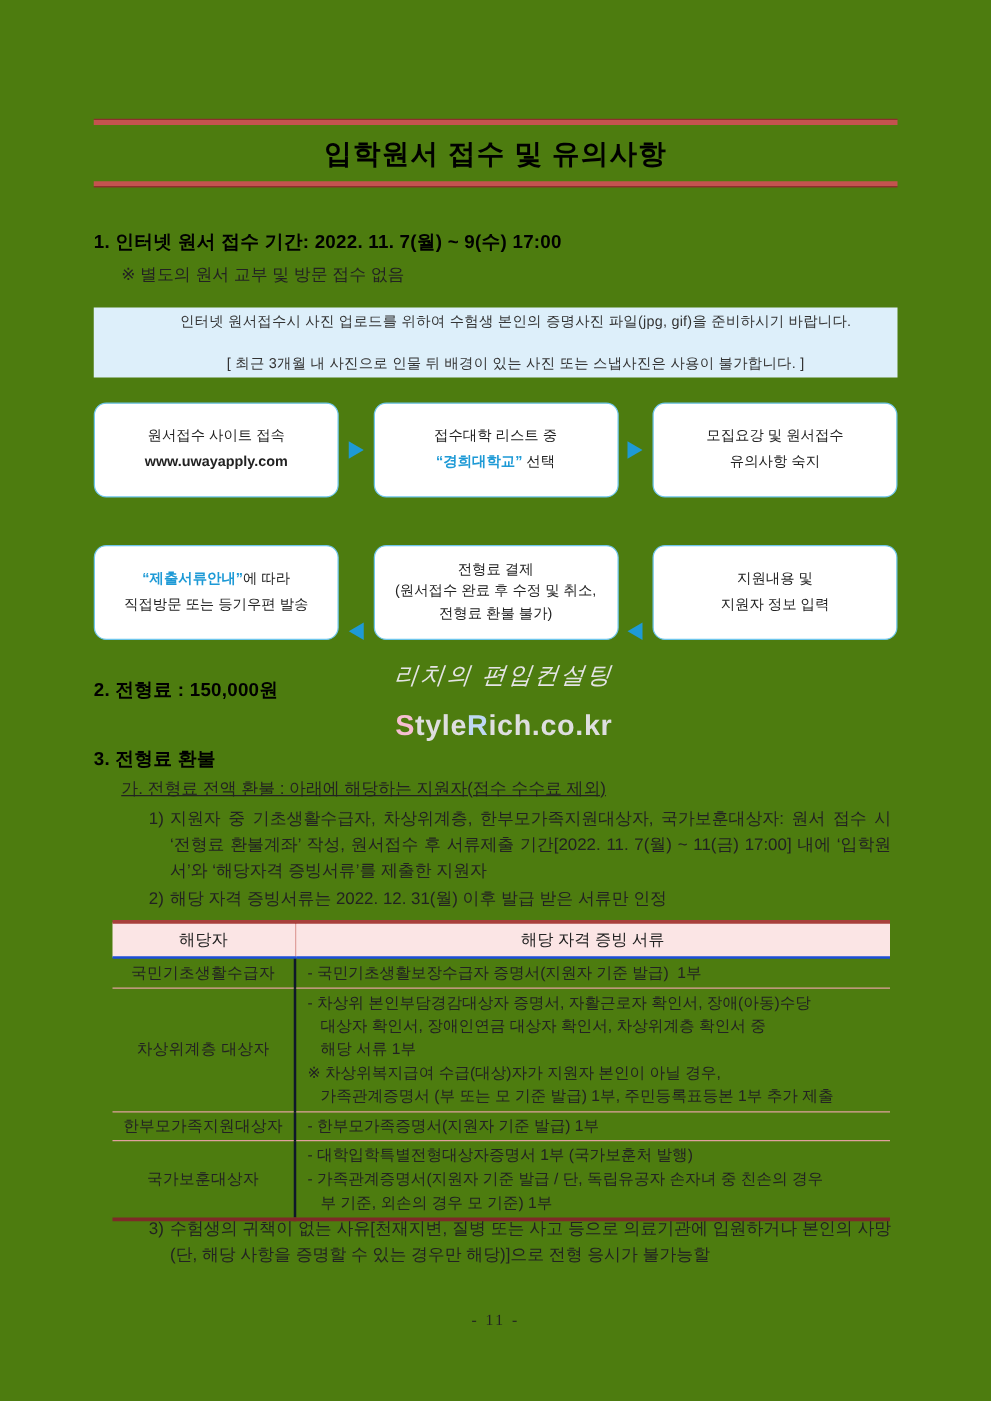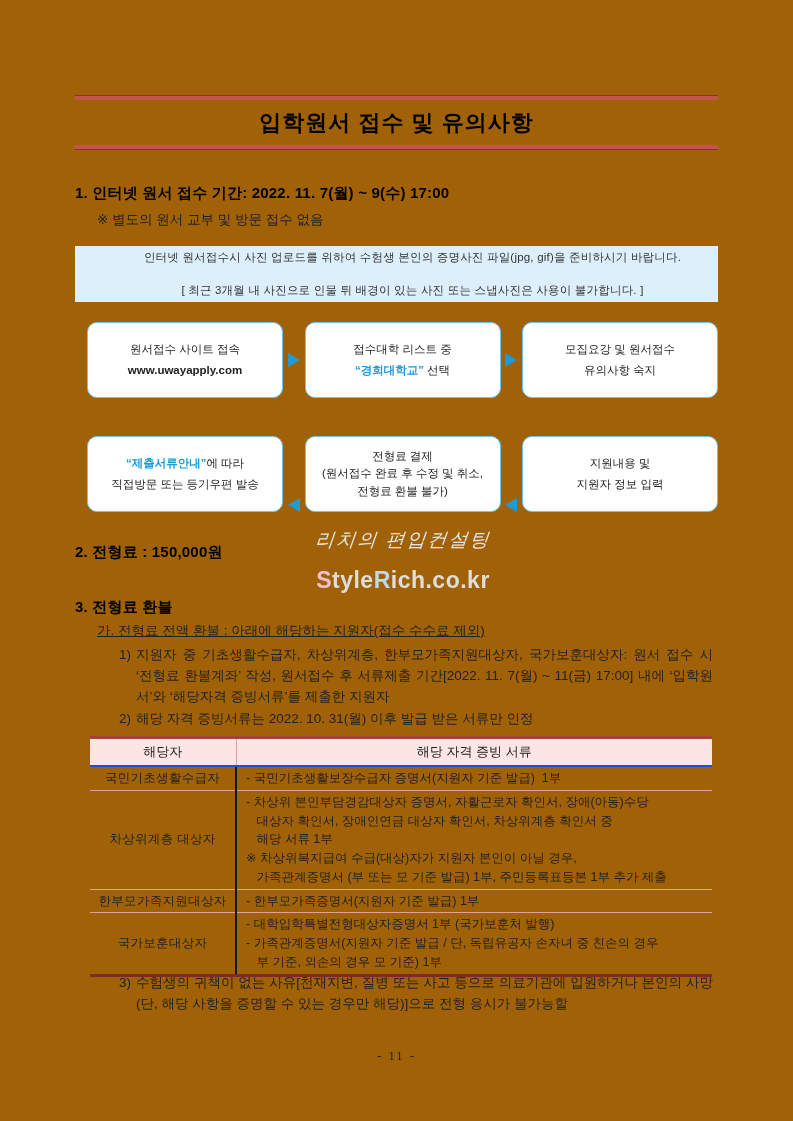--- a/index.html
+++ b/index.html
@@ -1,35 +1,35 @@
 <!DOCTYPE html>
 <html><head>
 <meta charset="utf-8">
 <style>
   * { margin:0; padding:0; box-sizing:border-box; }
   html,body { background:#ffffff; }
   body { font-family:"Liberation Sans","DejaVu Sans",sans-serif; color:#1a1a1a; }
-  .page { position:relative; width:793px; height:1121px; background:#a16207; overflow:hidden; margin:0 auto; }
+  .page { position:relative; width:793px; height:1121px; background:#4d7c0f; overflow:hidden; margin:0 auto; }
 
   
   .title-block { position:absolute; top:95px; left:75px; right:75px; }
   .rule-top { height:5px; background:linear-gradient(to bottom,#8d2f2d 0 22%,#c4534f 22% 100%); }
   .rule-bottom { height:5px; background:linear-gradient(to bottom,#c4534f 0 78%,#8d2f2d 78% 100%); }
   .doc-title { text-align:center; font-size:22px; font-weight:bold; letter-spacing:1px; padding:8px 0 7px 0; color:#000; }
 
   .h1 { position:absolute; left:75px; font-size:15px; font-weight:bold; color:#000; letter-spacing:0.2px; }
   .s1-heading { top:184px; }
   .s1-note { position:absolute; top:211px; left:97px; font-size:13.5px; color:#222; }
 
   .info-box { position:absolute; top:246px; left:75px; right:75px; height:56px; background:#ddeffa;
               display:flex; flex-direction:column; justify-content:center; align-items:center; gap:18px;padding-left:32px; }
   .info-box div { font-size:11.5px; color:#333; letter-spacing:0.2px; }
 
   
-  .flow-row { position:absolute; left:75px; right:75px; display:flex; align-items:center; justify-content:space-between;margin-left:12px; }
+  .flow-row { position:absolute; left:75px; right:75px; display:flex; align-items:center; justify-content:space-between; }
   .flow-row1 { top:322px; }
   .flow-row2 { top:436px;align-items:flex-end; }
   .flow-box { width:196px; height:76px; background:#fff; border:1.5px solid #6ec6ec; border-radius:10px;
               display:flex; flex-direction:column; justify-content:center; align-items:center; gap:5px; padding:4px; }
   .flow-box .fline { font-size:11.5px; color:#222; line-height:1.35; text-align:center; white-space:pre-line; }
   .flow-box.tight { gap:2px; }
   .blue { color:#1e9ad6; }
   .bold { font-weight:bold; }
   .arrow-right { width:0; height:0; border-top:7px solid transparent; border-bottom:7px solid transparent; border-left:12px solid #1e9ad6; }
   .arrow-left  { width:0; height:0; border-top:7px solid transparent; border-bottom:7px solid transparent; border-right:12px solid #1e9ad6; }
@@ -130,21 +130,21 @@
 
   <div class="h1 s3-heading">3. 전형료 환불</div>
   <div class="s3-ga">가. 전형료 전액 환불 : 아래에 해당하는 지원자(접수 수수료 제외)</div>
 
   <div class="numbered item1">
     <span class="num">1)</span>
     <span class="txt">지원자 중 기초생활수급자, 차상위계층, 한부모가족지원대상자, 국가보훈대상자: 원서 접수 시 ‘전형료 환불계좌’ 작성, 원서접수 후 서류제출 기간[2022. 11. 7(월) ~ 11(금) 17:00] 내에 ‘입학원서’와 ‘해당자격 증빙서류’를 제출한 지원자</span>
   </div>
   <div class="numbered item2">
     <span class="num">2)</span>
-    <span class="txt">해당 자격 증빙서류는 2022. 10. 31(월) 이후 발급 받은 서류만 인정</span>
+    <span class="txt">해당 자격 증빙서류는 2022. 12. 31(월) 이후 발급 받은 서류만 인정</span>
   </div>
 
   <table class="refund-table">
     <thead>
       <tr>
         <th>해당자</th>
         <th>해당 자격 증빙 서류</th>
       </tr>
     </thead>
     <tbody>

